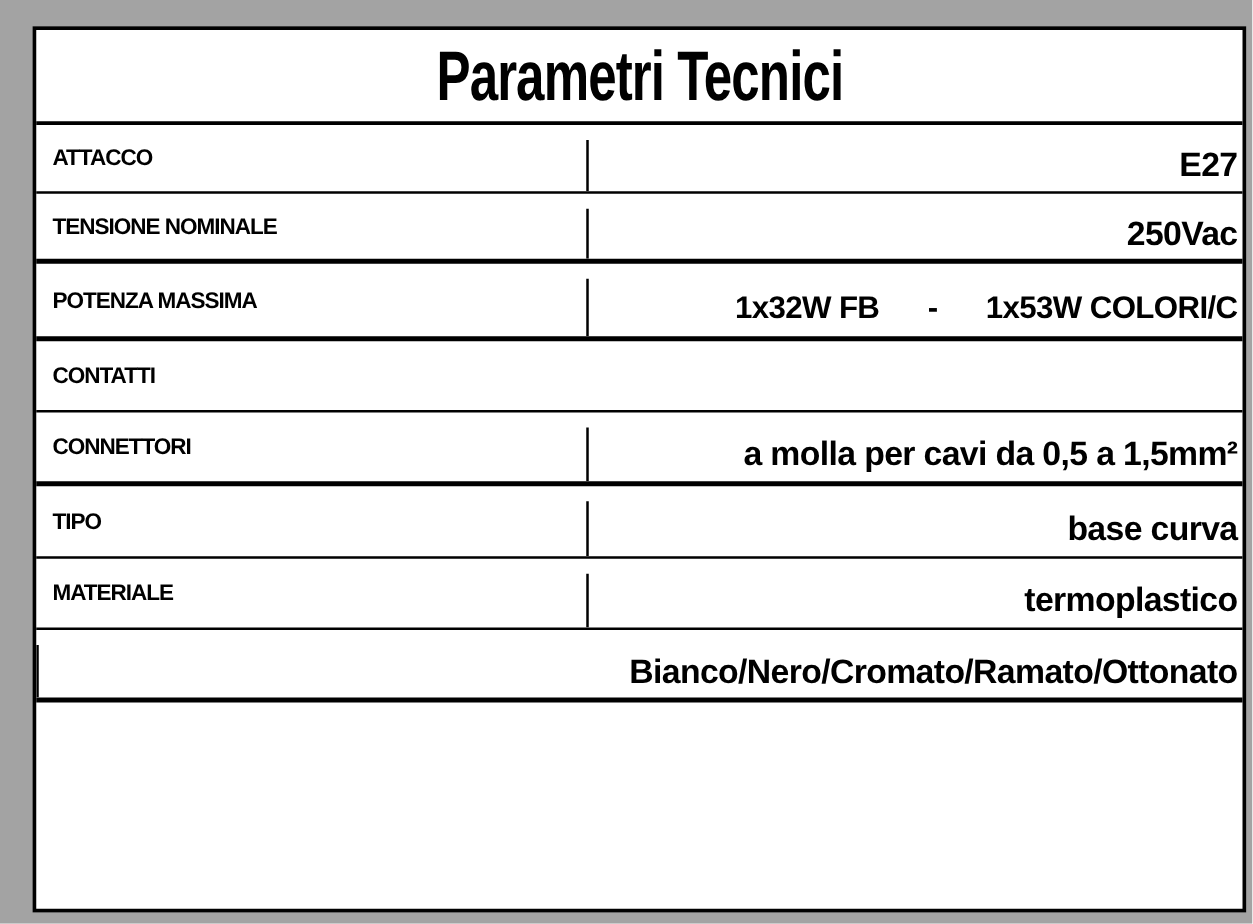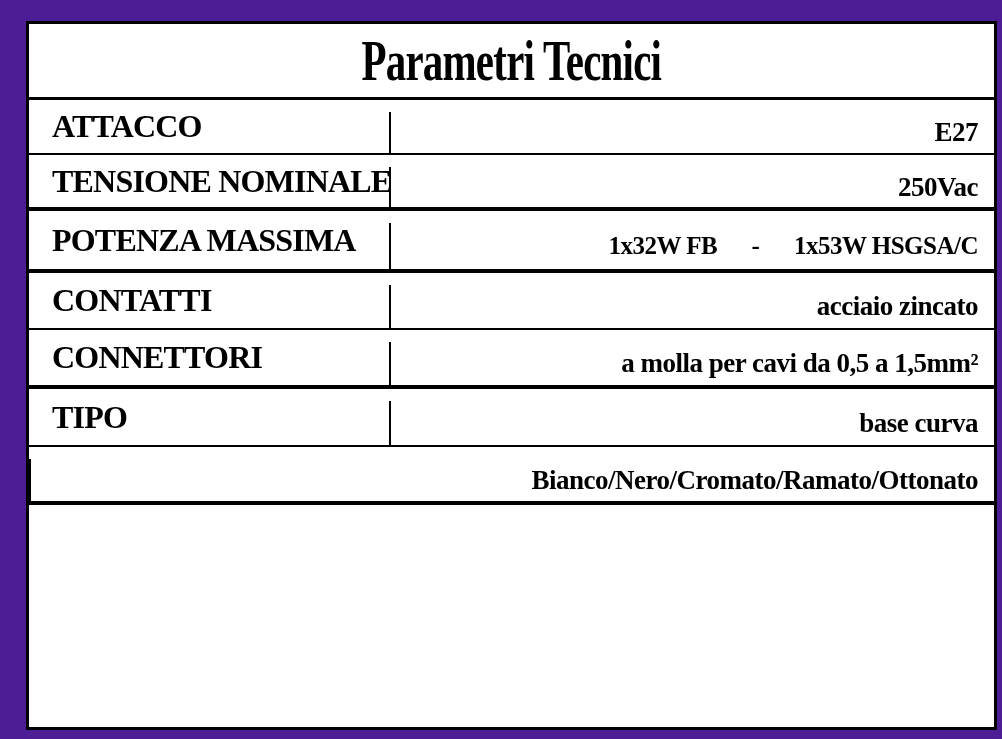--- a/index.html
+++ b/index.html
@@ -3,21 +3,21 @@
 <meta charset="utf-8">
 <style>
   * { box-sizing: border-box; margin: 0; padding: 0; }
   html, body {
     width: 1002px; height: 739px;
     background: #ffffff;
     color: #000000;
     font-family: "Liberation Sans", "DejaVu Sans", sans-serif;
     overflow: hidden;
   }
-  .page { position: relative; width: 1002px; height: 739px; background: #4c1d95; font-family: Liberation Serif, serif; }
+  .page { position: relative; width: 1002px; height: 739px; background: #a3a3a3; }
 
   .spec-table {
     position: absolute;
     left: 26px; top: 21px;
     width: 971px; height: 709px;
     border: 3px solid #000;
     display: flex;
     flex-direction: column;
     background: #fff;
   }
@@ -50,40 +50,40 @@
   .row.last { border-bottom: none; flex: 1 1 auto; }
 
   .h55 { height: 55px; }
   .h56 { height: 56px; }
   .h57 { height: 57px; }
   .h58 { height: 58px; }
   .h59 { height: 59px; }
   .h62 { height: 62px; }
 
   .cell-label {
-    width: 360px;
+    width: 440px;
     flex: none;
     display: flex;
     align-items: center;
-    padding-left: 23px;
-    font-size: 32px;
+    padding-left: 13px;
+    font-size: 18px;
     font-weight: bold;
     letter-spacing: -0.8px;
     white-space: nowrap;
     overflow: hidden;
   }
 
   .cell-value {
     flex: 1 1 auto;
     border-left: 2px solid #000;
     display: flex;
     flex-direction: column;
     align-items: flex-end;
     justify-content: center;
-    padding-right: 16px;
+    padding-right: 4px;
     font-size: 27px;
     font-weight: bold;
     letter-spacing: -0.5px;
     font-variant-numeric: oldstyle-nums;
     white-space: nowrap;
     overflow: hidden;
     margin-top: 12px;
   }
   .row.no-divider .cell-value { border-left: none; }
 
@@ -110,40 +110,43 @@
 
     <div class="row h56 thick">
       <div class="cell-label">TENSIONE NOMINALE</div>
       <div class="cell-value">250Vac</div>
     </div>
 
 
     <div class="row h62 thick">
       <div class="cell-label">POTENZA MASSIMA</div>
       <div class="cell-value">
-        <div class="value-line">1x32W FB      -      1x53W HSGSA/C</div>
+        <div class="value-line">1x32W FB      -      1x53W COLORI/C</div>
       </div>
     </div>
 
     <div class="row h57">
       <div class="cell-label">CONTATTI</div>
-      <div class="cell-value">acciaio zincato</div>
     </div>
 
     <div class="row h59 thick">
       <div class="cell-label">CONNETTORI</div>
       <div class="cell-value">a molla per cavi da 0,5 a 1,5mm²</div>
     </div>
 
 
     <div class="row h58">
       <div class="cell-label">TIPO</div>
       <div class="cell-value">base curva</div>
     </div>
 
+    <div class="row h57">
+      <div class="cell-label">MATERIALE</div>
+      <div class="cell-value">termoplastico</div>
+    </div>
 
     <div class="row h58 thick">
       <div class="cell-value">Bianco/Nero/Cromato/Ramato/Ottonato</div>
     </div>
 
 
   </div>
 </div>
 
 </body></html>

